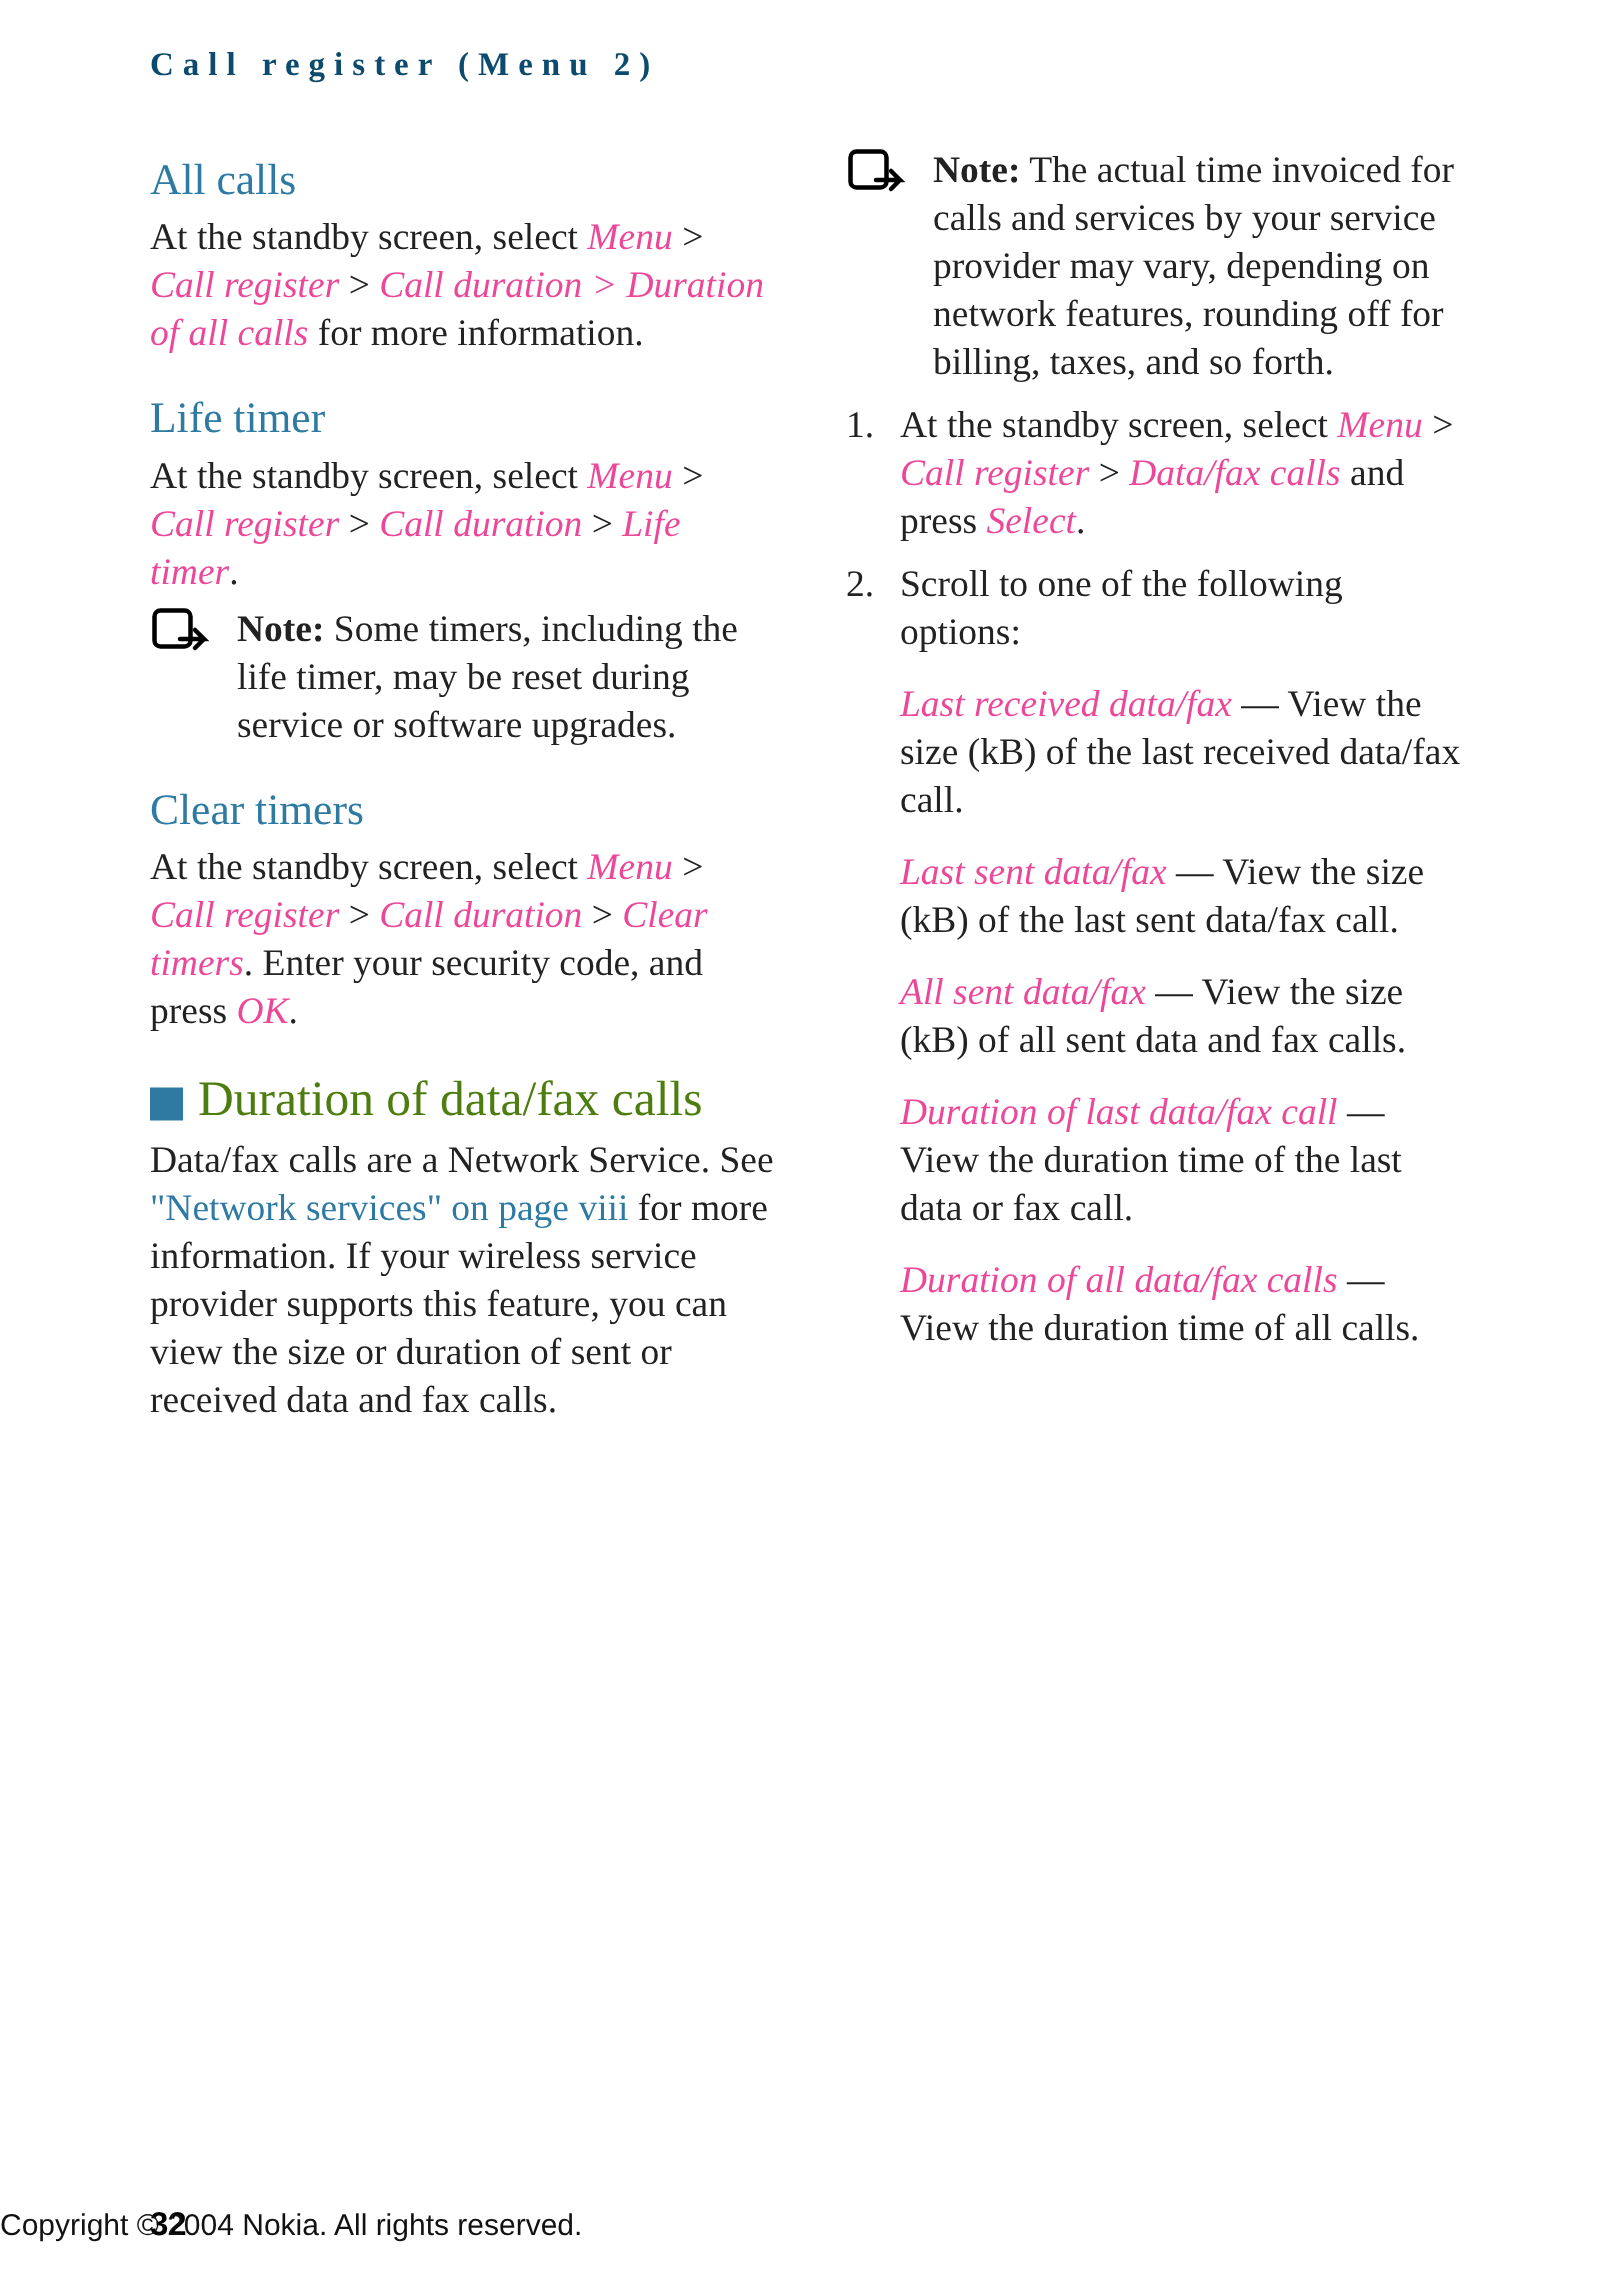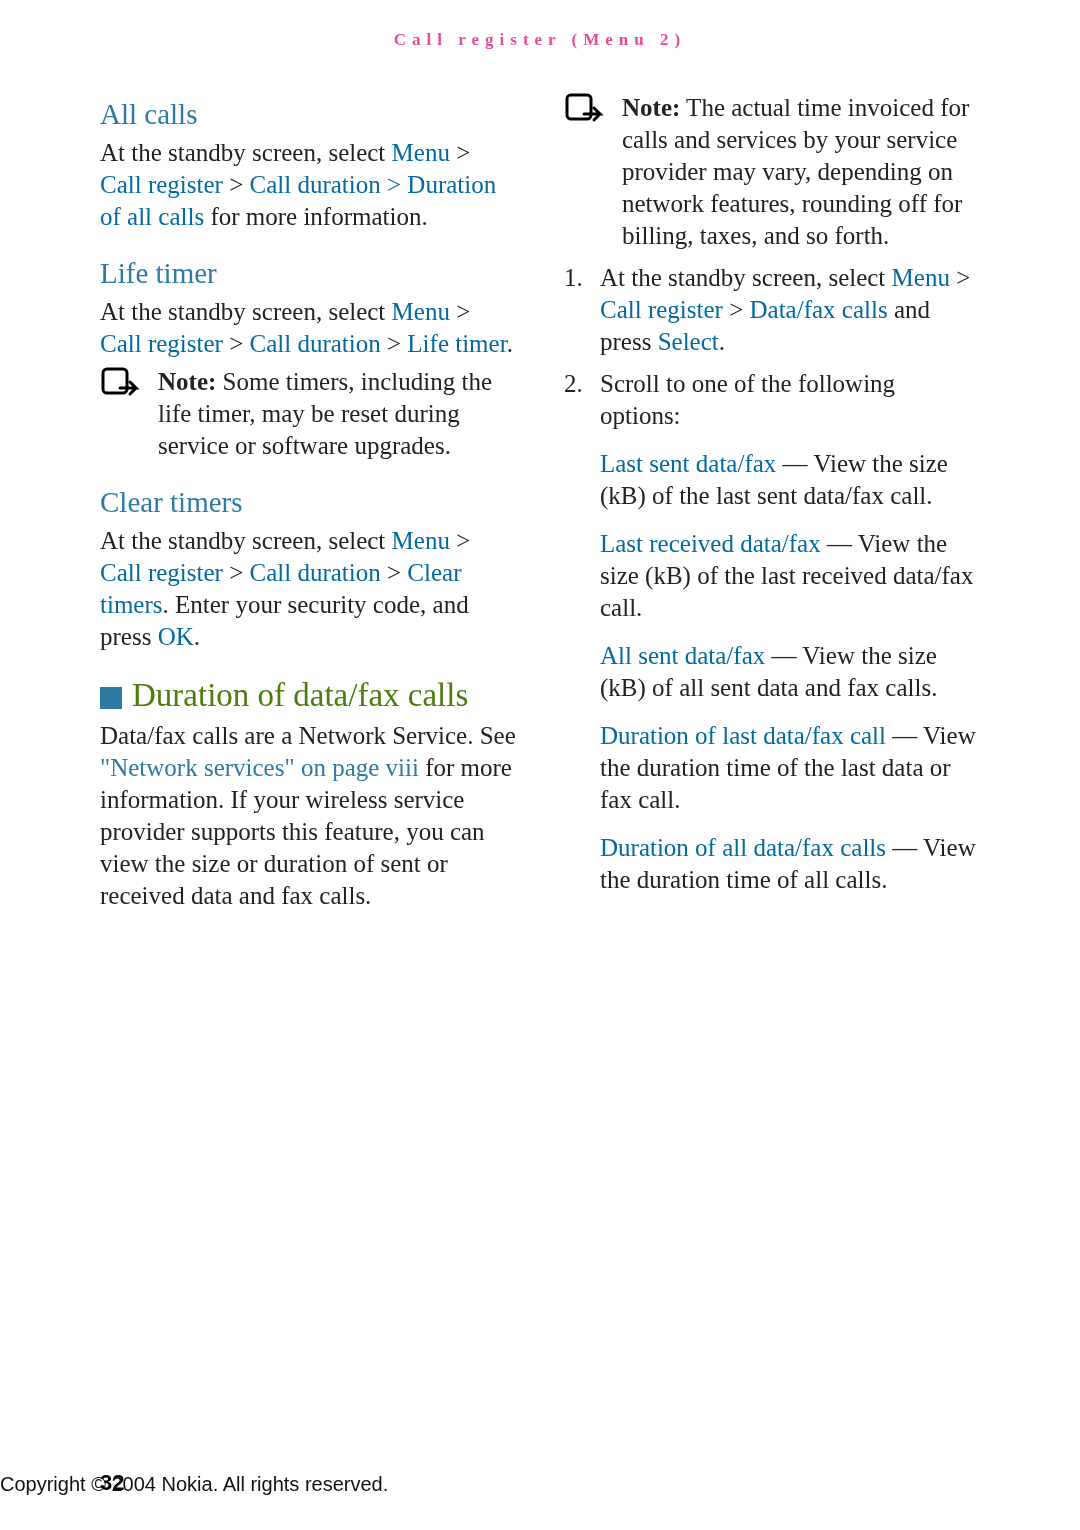--- a/index.html
+++ b/index.html
@@ -6,26 +6,25 @@
   body {
     width: 1080px;
     height: 1530px;
     background: #fff;
     font-family: Georgia, 'Times New Roman', serif;
     color: #222;
     position: relative;
     padding: 30px 100px 70px 100px;
   }
   .header-runner {
-    font-size: 17px;
+    font-size: 22px;
     letter-spacing: 6px;
     font-weight: bold;
     margin-bottom: 36px;
-    color: #ec4899;
-    text-align: center;
+    color: #0c4a6e;
   }
   .columns {
     display: flex;
     gap: 48px;
   }
   .col { flex: 1; }
   .h3 {
     color: #2e7aa3;
     font-size: 29px;
     font-weight: normal;
@@ -44,21 +43,21 @@
   }
   .h2 .bullet {
     display: inline-block;
     width: 22px; height: 22px;
     background: #2e7aa3;
     margin-right: 10px;
     margin-top: 10px;
     flex-shrink: 0;
   }
   p, .para { font-size: 25px; line-height: 1.28; color: #222; }
-  .green { color: #0369a1; }
+  .green { color: #ec4899; font-style: italic; }
   .link { color: #2e7aa3; }
   .note-block { display: flex; align-items: flex-start; margin-top: 6px; }
   .note-icon {
     width: 44px; flex-shrink: 0;
     margin-right: 14px;
   }
   .note-icon svg { width: 40px; height: 40px; }
   ol.numbered { list-style: none; counter-reset: item; }
   ol.numbered > li {
     counter-increment: item;
@@ -153,24 +152,24 @@
     </div>
 
     <ol class="numbered">
       <li>
         <span>At the standby screen, select </span><span class="green">Menu</span><span> &gt; </span><span class="green">Call register</span><span> &gt; </span><span class="green">Data/fax calls</span><span> and press </span><span class="green">Select</span><span>.</span>
       </li>
       <li>Scroll to one of the following options:</li>
     </ol>
 
     <div class="opt">
-      <span class="green">Last sent data/fax</span><span> — View the size (kB) of the last sent data/fax call.</span>
+      <span class="green">Last received data/fax</span><span> — View the size (kB) of the last received data/fax call.</span>
     </div>
     <div class="opt">
-      <span class="green">Last received data/fax</span><span> — View the size (kB) of the last received data/fax call.</span>
+      <span class="green">Last sent data/fax</span><span> — View the size (kB) of the last sent data/fax call.</span>
     </div>
     <div class="opt">
       <span class="green">All sent data/fax</span><span> — View the size (kB) of all sent data and fax calls.</span>
     </div>
     <div class="opt">
       <span class="green">Duration of last data/fax call</span><span> — View the duration time of the last data or fax call.</span>
     </div>
     <div class="opt">
       <span class="green">Duration of all data/fax calls</span><span> — View the duration time of all calls.</span>
     </div>

